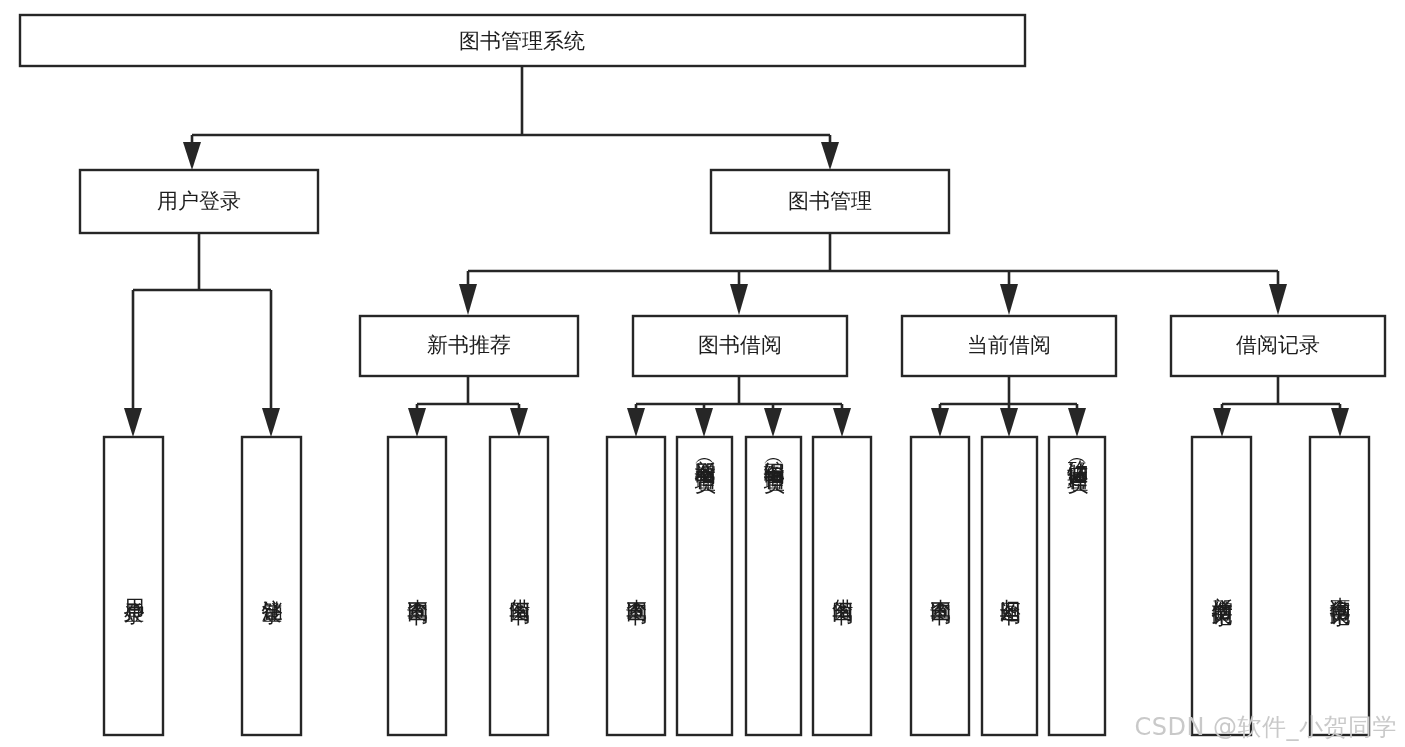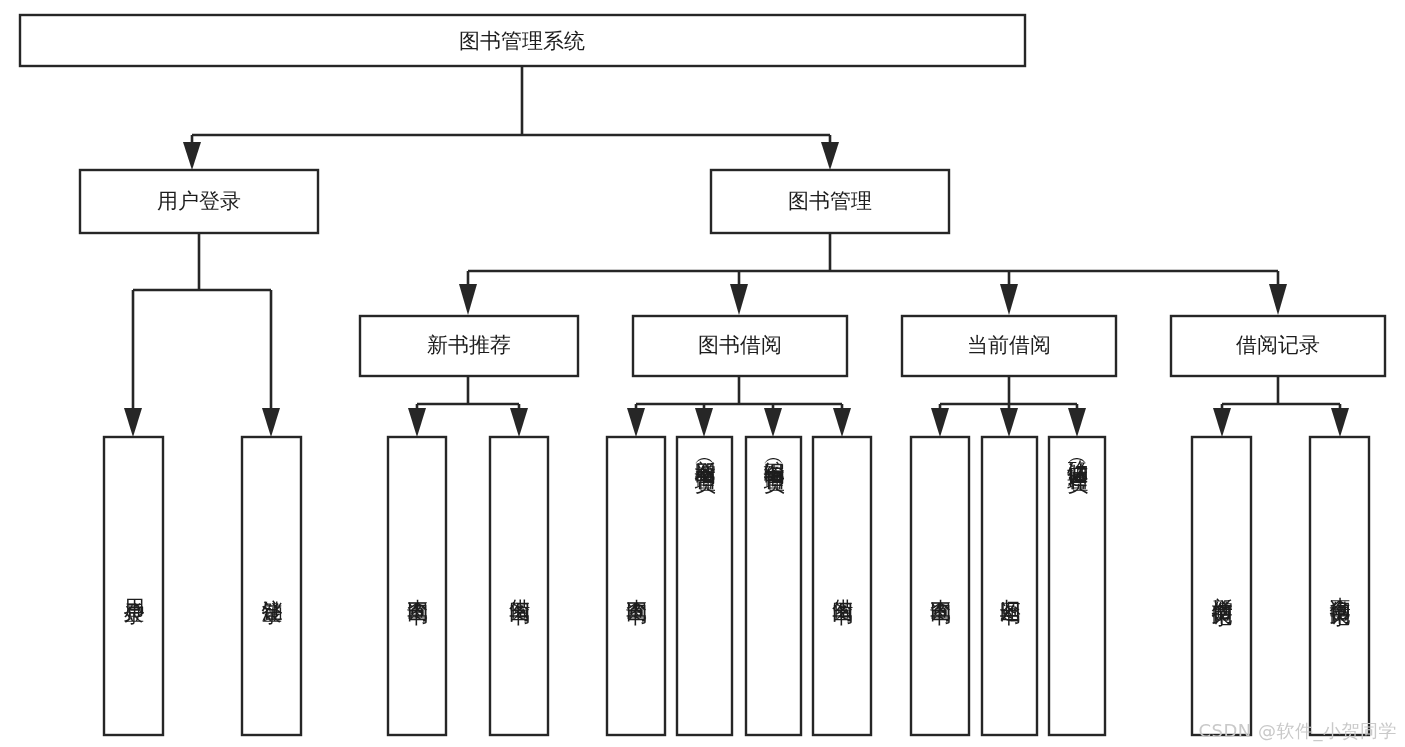--- a/index.html
+++ b/index.html
@@ -66,21 +66,21 @@
     letter-spacing: 2px;
     color: #1d1d1d;
     white-space: nowrap;
     text-align: center;
   }
   .watermark {
     position: absolute;
     right: 8px;
     bottom: 4px;
     font-family: "DejaVu Sans", "Liberation Sans", sans-serif;
-    font-size: 18px;
+    font-size: 24px;
     color: #c9c9c9;
     letter-spacing: 0.5px;
     user-select: none;
   }
 </style>
 </head>
 <body>
 
 <div id="diagram-root">
 

